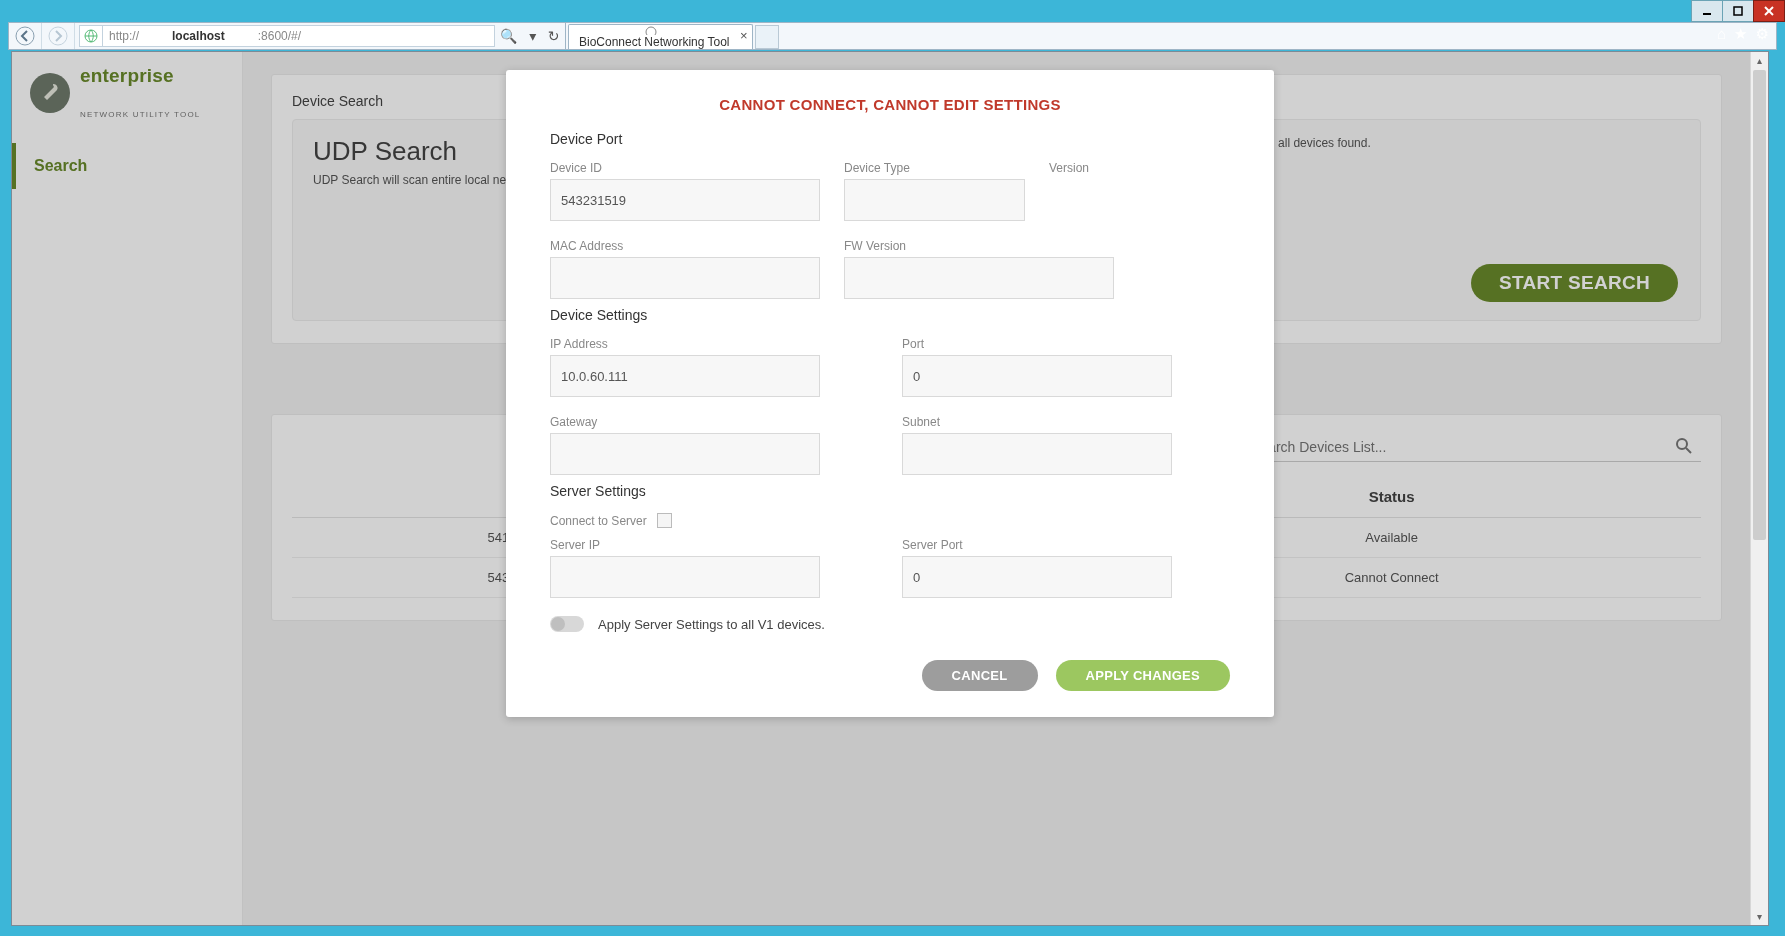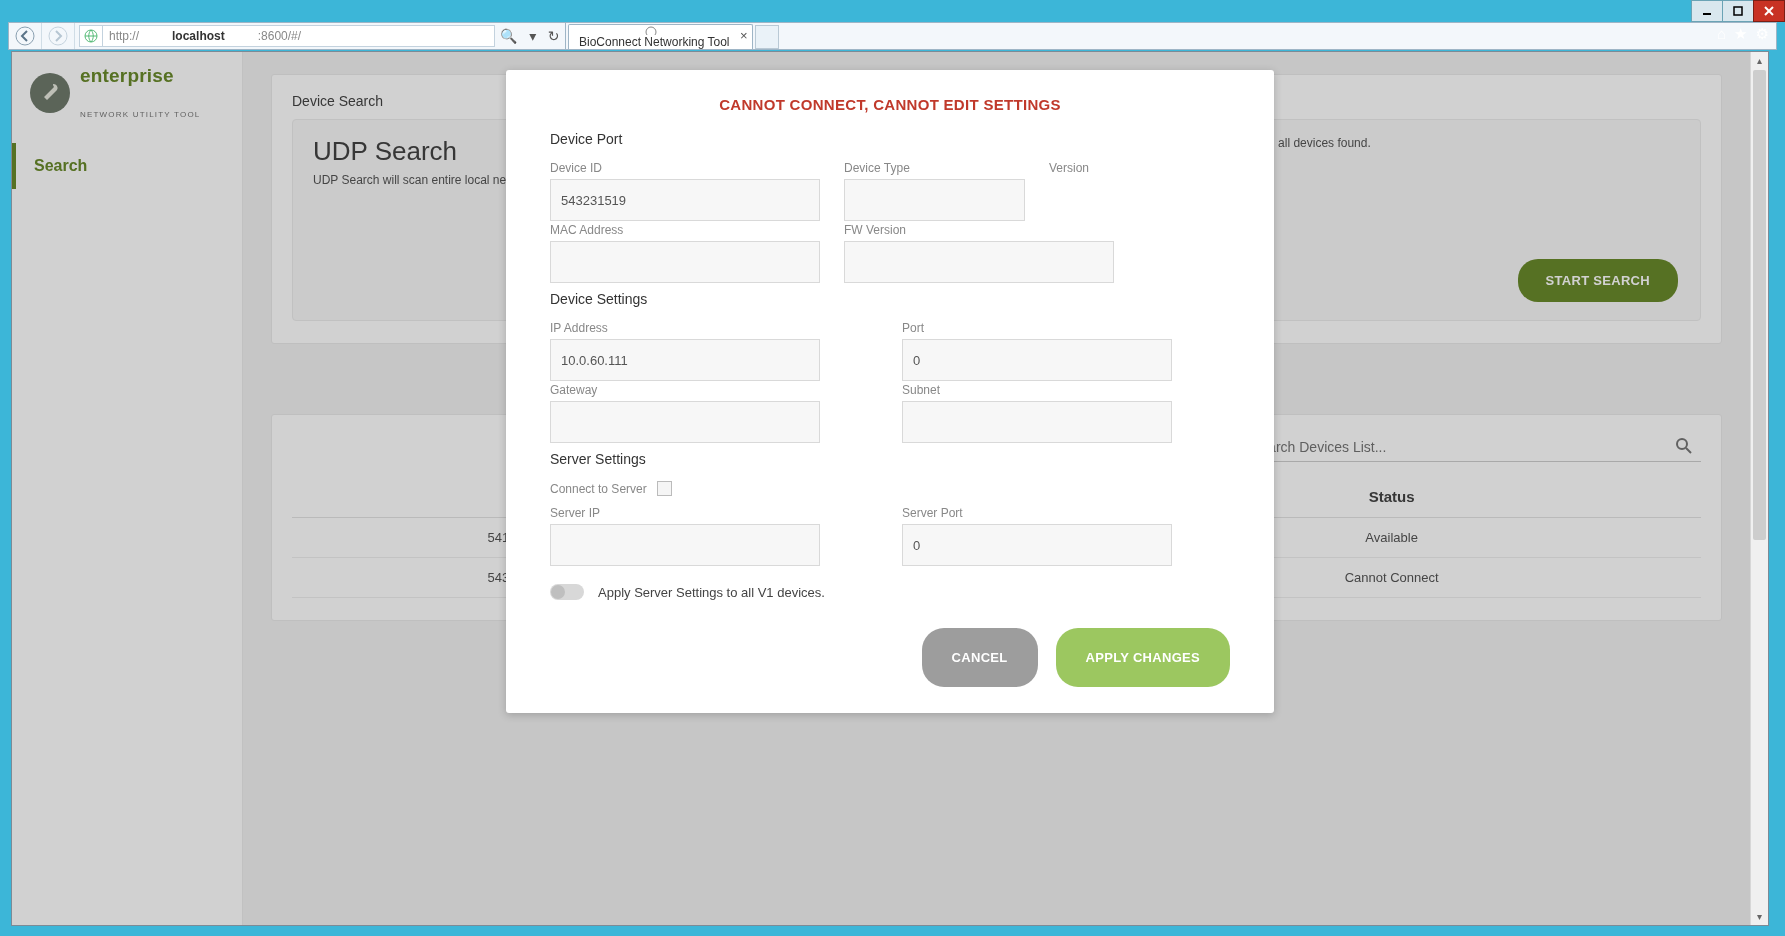--- a/index.html
+++ b/index.html
@@ -239,22 +239,22 @@
   .tcp-sel {
     width:30px; height:20px;
     border:1px solid #555; background:#fff;
     display:flex; align-items:center; justify-content:center;
   }
   .start-search-btn {
     position:absolute;
     right:22px; bottom:18px;
     background:#6a8a2b; color:#fff;
     border:none; border-radius:20px;
-    padding:14px 28px; font-weight:bold;
-    font-size:13px; letter-spacing:0.3px;
+    padding:8px 28px; font-weight:bold;
+    font-size:19px; letter-spacing:0.3px;
   }
 
   
   .devices-panel {
     margin-top:70px;
   }
   .search-devices {
     position:relative;
     margin-bottom:14px;
     display:flex; justify-content:flex-end;
@@ -313,21 +313,21 @@
     letter-spacing:0.3px;
     margin-bottom:18px;
   }
   .modal h4 {
     margin:0 0 14px 0;
     font-size:14px; font-weight:normal; color:#333;
   }
   .modal-grid {
     display:grid;
     grid-template-columns: 1fr 1fr 1fr;
-    gap:2px 24px;
+    gap:18px 24px;
   }
   .modal-grid.two { grid-template-columns: 1fr 1fr; }
   .f-label { font-size:12px; color:#888; margin-bottom:4px; display:block; }
   .f-input {
     height:42px;
     border:1px solid #d9d9d9;
     background:#f7f7f7;
     padding:0 10px;
     font-size:13px;
     color:#555;
@@ -352,21 +352,21 @@
   .toggle::after{
     content:""; position:absolute; left:1px; top:1px;
     width:14px;height:14px;border-radius:50%;background:#bfbfbf;
   }
 
   .modal-actions {
     display:flex; justify-content:flex-end; gap:18px; margin-top:28px;
   }
   .btn {
     border:none; border-radius:22px;
-    padding:22px 30px; font-weight:bold; letter-spacing:0.3px;
+    padding:8px 30px; font-weight:bold; letter-spacing:0.3px;
     font-size:13px; color:#fff;
   }
   .btn.cancel { background:#9d9d9d; }
   .btn.apply  { background:#9cc760; }
 
 </style>
 </head>
 <body>
 
 <div class="window-frame">

